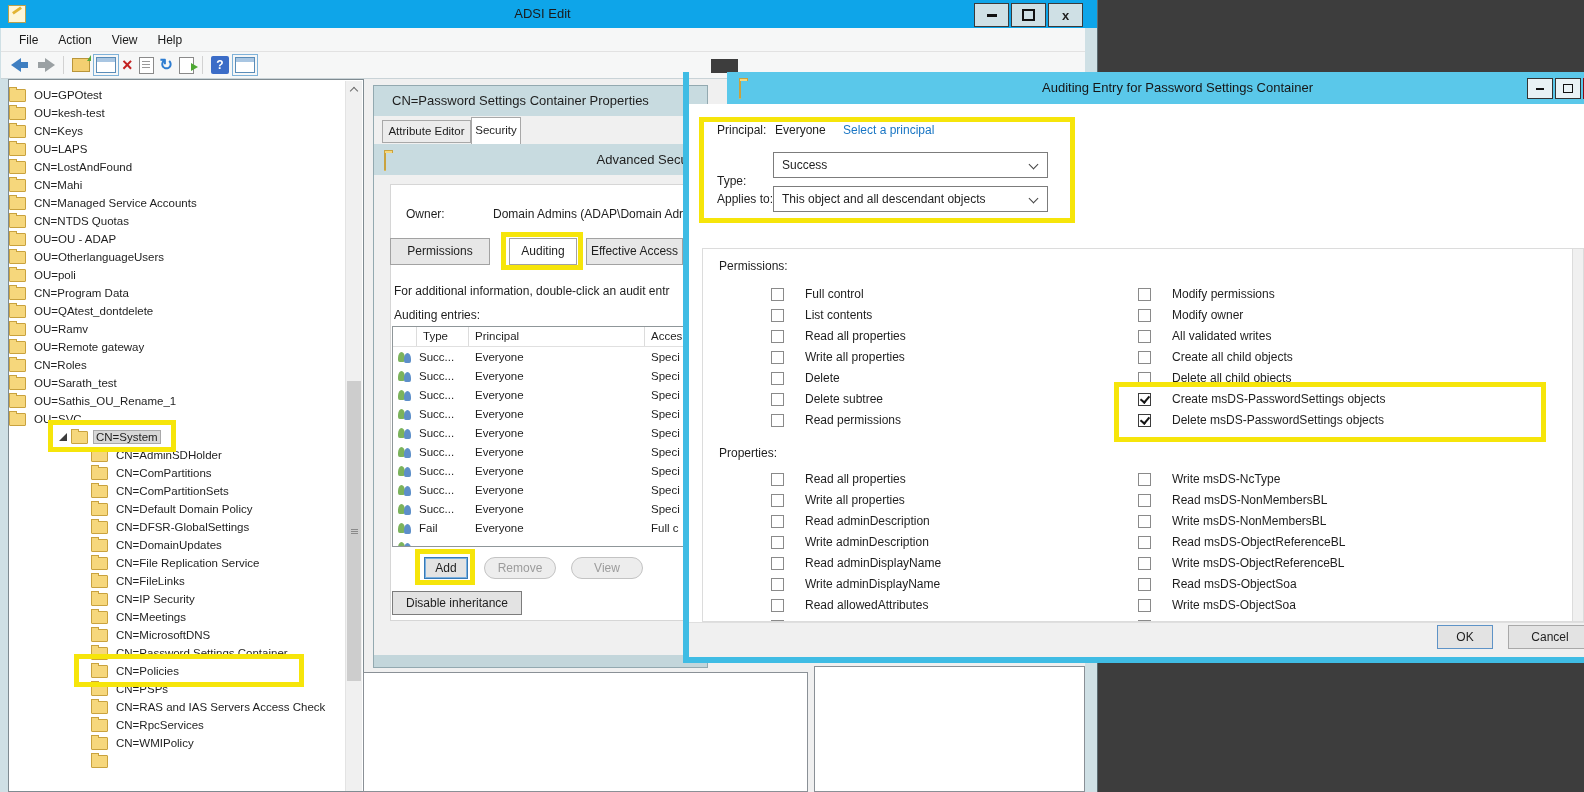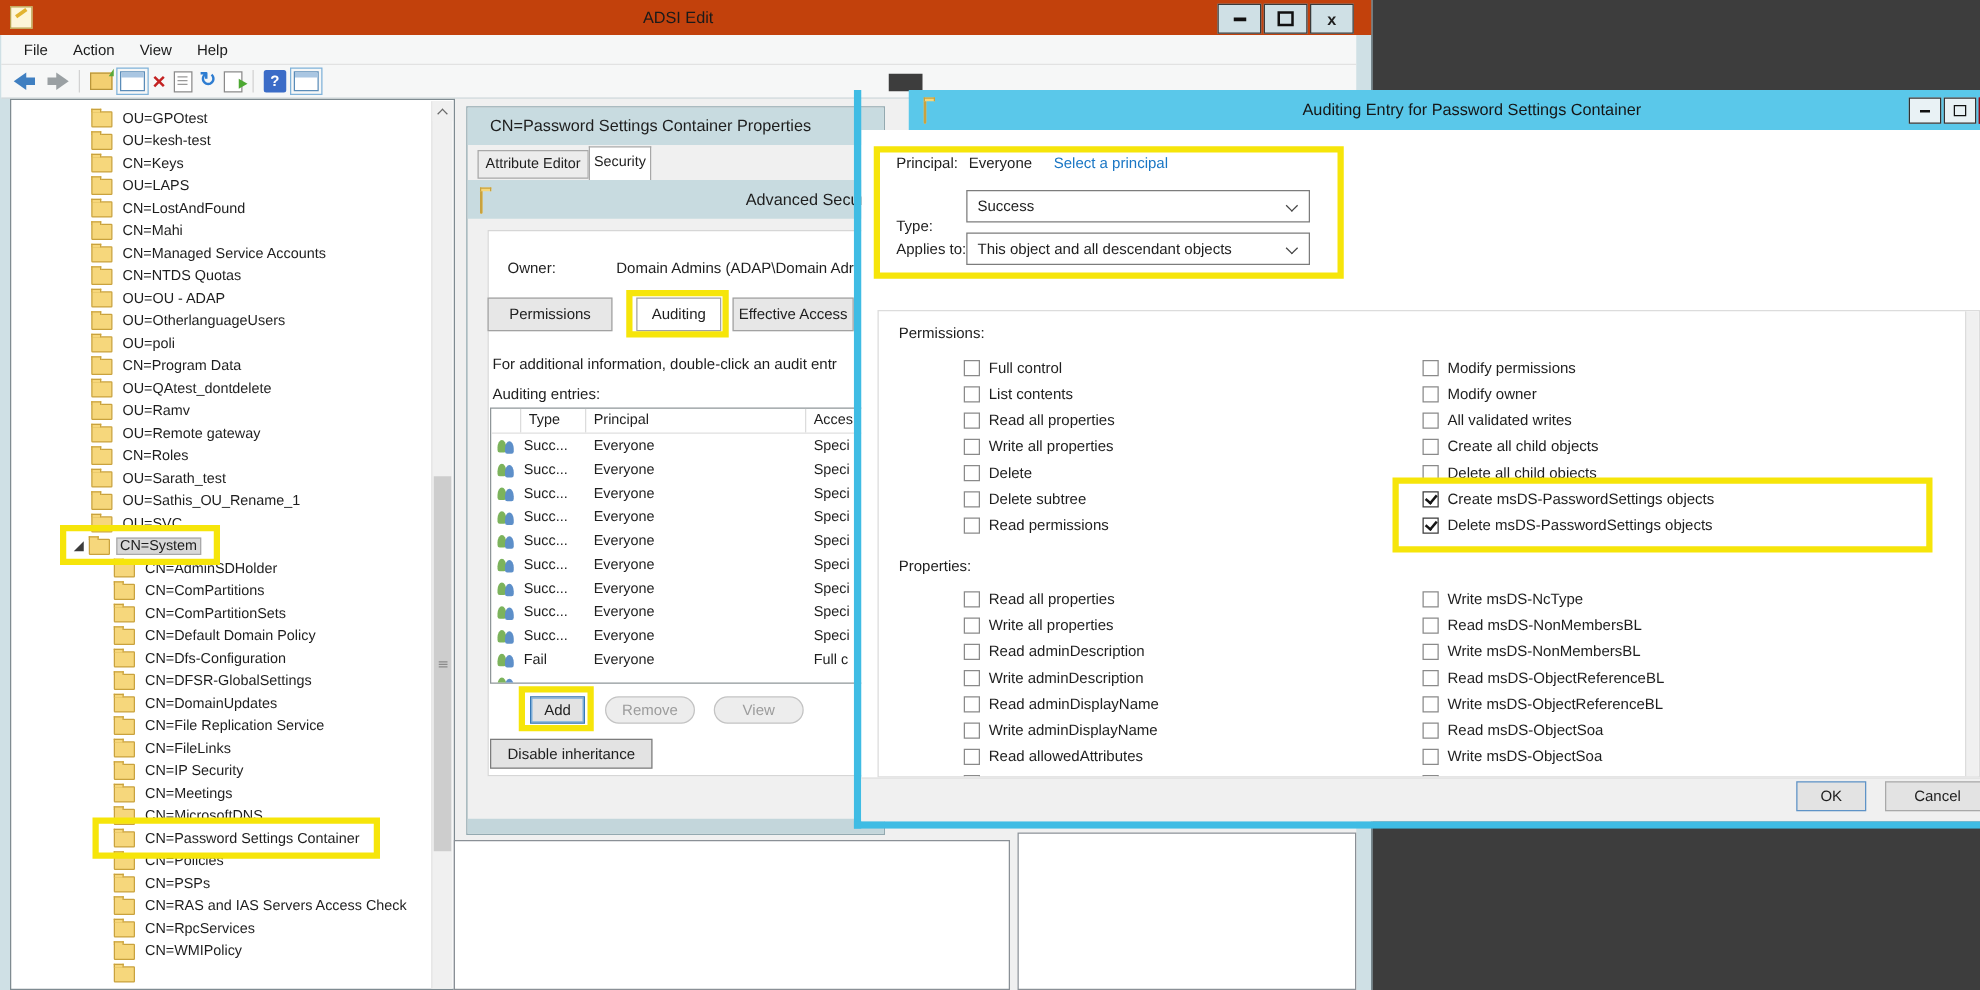--- a/index.html
+++ b/index.html
@@ -1,21 +1,21 @@
 <!DOCTYPE html>
 <html><head>
 <meta charset="utf-8">
 <style>
   html,body{margin:0;padding:0;}
   body{width:1584px;height:792px;overflow:hidden;position:relative;background:#3d3d3d;
        font-family:"Liberation Sans",sans-serif;color:#1e1e1e;}
   .abs{position:absolute;}
   
   #main-window{left:0;top:0;width:1097px;height:792px;background:#cfe0e5;z-index:1;border-right:1px solid #5a6a70;}
-  #main-titlebar{left:0;top:0;width:1097px;height:28px;background:#c2410c;}
+  #main-titlebar{left:0;top:0;width:1097px;height:28px;background:#0ea5e9;}
   #main-title{left:0;top:0;width:1085px;height:28px;line-height:28px;text-align:center;font-size:13px;color:#1a1a1a;}
   .app-icon{left:8px;top:5px;width:16px;height:16px;background:#fdf6d8;border:1px solid #b9a14c;}
   .app-icon::after{content:"";position:absolute;left:3px;top:3px;width:10px;height:3px;background:#e2b431;transform:rotate(-35deg);}
   .winbtns{display:flex;gap:2px;}
   #main-winbtns{right:14px;top:3px;}
   .wbtn{width:33px;height:22px;background:#cfe0e5;border:1px solid #3a3a3a;position:relative;
         display:flex;align-items:center;justify-content:center;font-weight:bold;font-size:12px;}
   .glyph-bar{width:10px;height:3px;background:#111;}
   .glyph-box{width:9px;height:8px;border:2px solid #111;}
   .glyph-x::before{content:"x";font-size:13px;font-weight:bold;line-height:1;}
@@ -40,21 +40,21 @@
   .icon-doc::before{content:"";position:absolute;left:2px;top:3px;width:8px;height:1px;background:#999;box-shadow:0 3px 0 #999,0 6px 0 #999;}
   .icon-refresh{color:#2e7dd1;font-size:16px;font-weight:bold;line-height:16px;}
   .icon-export{width:13px;height:15px;background:#fff;border:1px solid #8a8a8a;position:relative;}
   .icon-export::after{content:"";position:absolute;right:-5px;bottom:2px;border-top:4px solid transparent;border-bottom:4px solid transparent;border-left:7px solid #4ca832;}
   .icon-help{width:18px;height:18px;background:#3b6cc7;border-radius:2px;color:#fff;text-align:center;line-height:18px;font-weight:bold;font-size:12px;}
   .icon-help::before{content:"?";}
   #main-content{left:8px;top:79px;width:1077px;height:713px;background:#f0f0f0;}
   
   #tree-panel{left:0;top:0;width:356px;height:713px;background:#fff;border:1px solid #7f8b91;box-sizing:border-box;overflow:hidden;}
   #tree-list{position:absolute;left:0;top:6px;width:340px;}
-  .tree-row{display:flex;align-items:center;height:18px;padding-left:64px;font-size:11.5px;white-space:nowrap;}
+  .tree-row{display:flex;align-items:center;height:18px;font-size:11.5px;white-space:nowrap;}
   .tree-row[data-indent="1"]{padding-left:82px;}
   .tree-row.expanded{padding-left:50px;}
   .expander{display:none;width:0;height:0;border-left:8px solid transparent;border-bottom:8px solid #3c3c3c;margin-right:4px;}
   .tree-row.expanded .expander{display:block;}
   .folder{width:15px;height:11px;background:#f6d77c;border:1px solid #c9a23e;border-radius:1px;position:relative;flex:none;margin-right:5px;}
   .folder::before{content:"";position:absolute;top:-3px;left:-1px;width:6px;height:2px;background:#f6d77c;border:1px solid #c9a23e;border-bottom:none;}
   .tree-label{padding:1px 3px;}
   .tree-row.selected .tree-label{background:#d8d8d8;border:1px solid #a9a9a9;padding:0 2px;}
   #tree-scrollbar{right:1px;top:1px;width:16px;height:711px;background:#f0f0f0;border-left:1px solid #e3e3e3;}
   .sb-btn{left:0;top:0;width:16px;height:16px;background:#f0f0f0;position:absolute;}
@@ -63,21 +63,21 @@
   #tree-thumb::after{content:"";position:absolute;left:4px;top:148px;width:7px;height:1px;background:#8a8a8a;box-shadow:0 2px 0 #8a8a8a,0 4px 0 #8a8a8a;}
   .white-panel{background:#fff;border:1px solid #8a9096;box-sizing:border-box;}
   
   .btn{background:#e3e3e3;border:1px solid #a9a9a9;font-size:12px;text-align:center;box-sizing:border-box;
        display:flex;align-items:center;justify-content:center;color:#1e1e1e;}
   .btn.disabled{color:#9c9c9c;border-color:#c3c3c3;background:#ededed;border-radius:11px;}
   .btn.focus{border:1px solid #3679b7;box-shadow:inset 0 0 0 1px #7ab0e0;}
   .checkbox{width:13px;height:13px;background:#fff;border:1px solid #8a8a8a;position:relative;flex:none;box-sizing:border-box;}
   .checkbox.checked{border-color:#3c3c3c;}
   .checkbox.checked::after{content:"";position:absolute;left:3px;top:0px;width:4px;height:7px;border-right:2px solid #151515;border-bottom:2px solid #151515;transform:rotate(40deg);}
-  .cb-row{display:flex;align-items:center;gap:7px;height:16px;margin-bottom:5px;font-size:12px;white-space:nowrap;}
+  .cb-row{display:flex;align-items:center;gap:21px;height:16px;margin-bottom:5px;font-size:12px;white-space:nowrap;}
   .dropdown{position:absolute;background:#fff;border:1px solid #7c7c7c;font-size:12px;line-height:24px;padding-left:8px;box-sizing:border-box;white-space:nowrap;}
   .chev-down{position:absolute;right:10px;top:8px;width:6px;height:6px;border-right:1.5px solid #444;border-bottom:1.5px solid #444;transform:rotate(45deg);}
   .users{width:16px;height:13px;position:relative;flex:none;}
   .users::before{content:"";position:absolute;left:1px;bottom:1px;width:7px;height:10px;background:#7cb35c;border-radius:50% 50% 25% 25%/60% 60% 20% 20%;}
   .users::after{content:"";position:absolute;left:7px;bottom:0;width:7px;height:10px;background:#5d8fc9;border-radius:50% 50% 25% 25%/60% 60% 20% 20%;}
   
   #props-dialog{left:373px;top:85px;width:335px;height:583px;background:#f0f0f0;z-index:20;
                 border:1px solid #93a9b0;box-sizing:border-box;overflow:hidden;}
   #props-titlebar{left:0;top:0;width:335px;height:30px;background:#c8dbe0;font-size:13px;line-height:30px;padding-left:18px;white-space:nowrap;box-sizing:border-box;}
   .tab{position:absolute;font-size:11.5px;text-align:center;box-sizing:border-box;}
@@ -291,25 +291,20 @@
             <span class="tree-label">CN=ComPartitionSets</span>
           </div>
           <div class="tree-row" data-indent="1">
 
             <span class="folder"></span>
             <span class="tree-label">CN=Default Domain Policy</span>
           </div>
           <div class="tree-row" data-indent="1">
 
             <span class="folder"></span>
-            <span class="tree-label">CN=Dfs-Configuration</span>
-          </div>
-          <div class="tree-row" data-indent="1">
-
-            <span class="folder"></span>
             <span class="tree-label">CN=DFSR-GlobalSettings</span>
           </div>
           <div class="tree-row" data-indent="1">
 
             <span class="folder"></span>
             <span class="tree-label">CN=DomainUpdates</span>
           </div>
           <div class="tree-row" data-indent="1">
 
             <span class="folder"></span>

